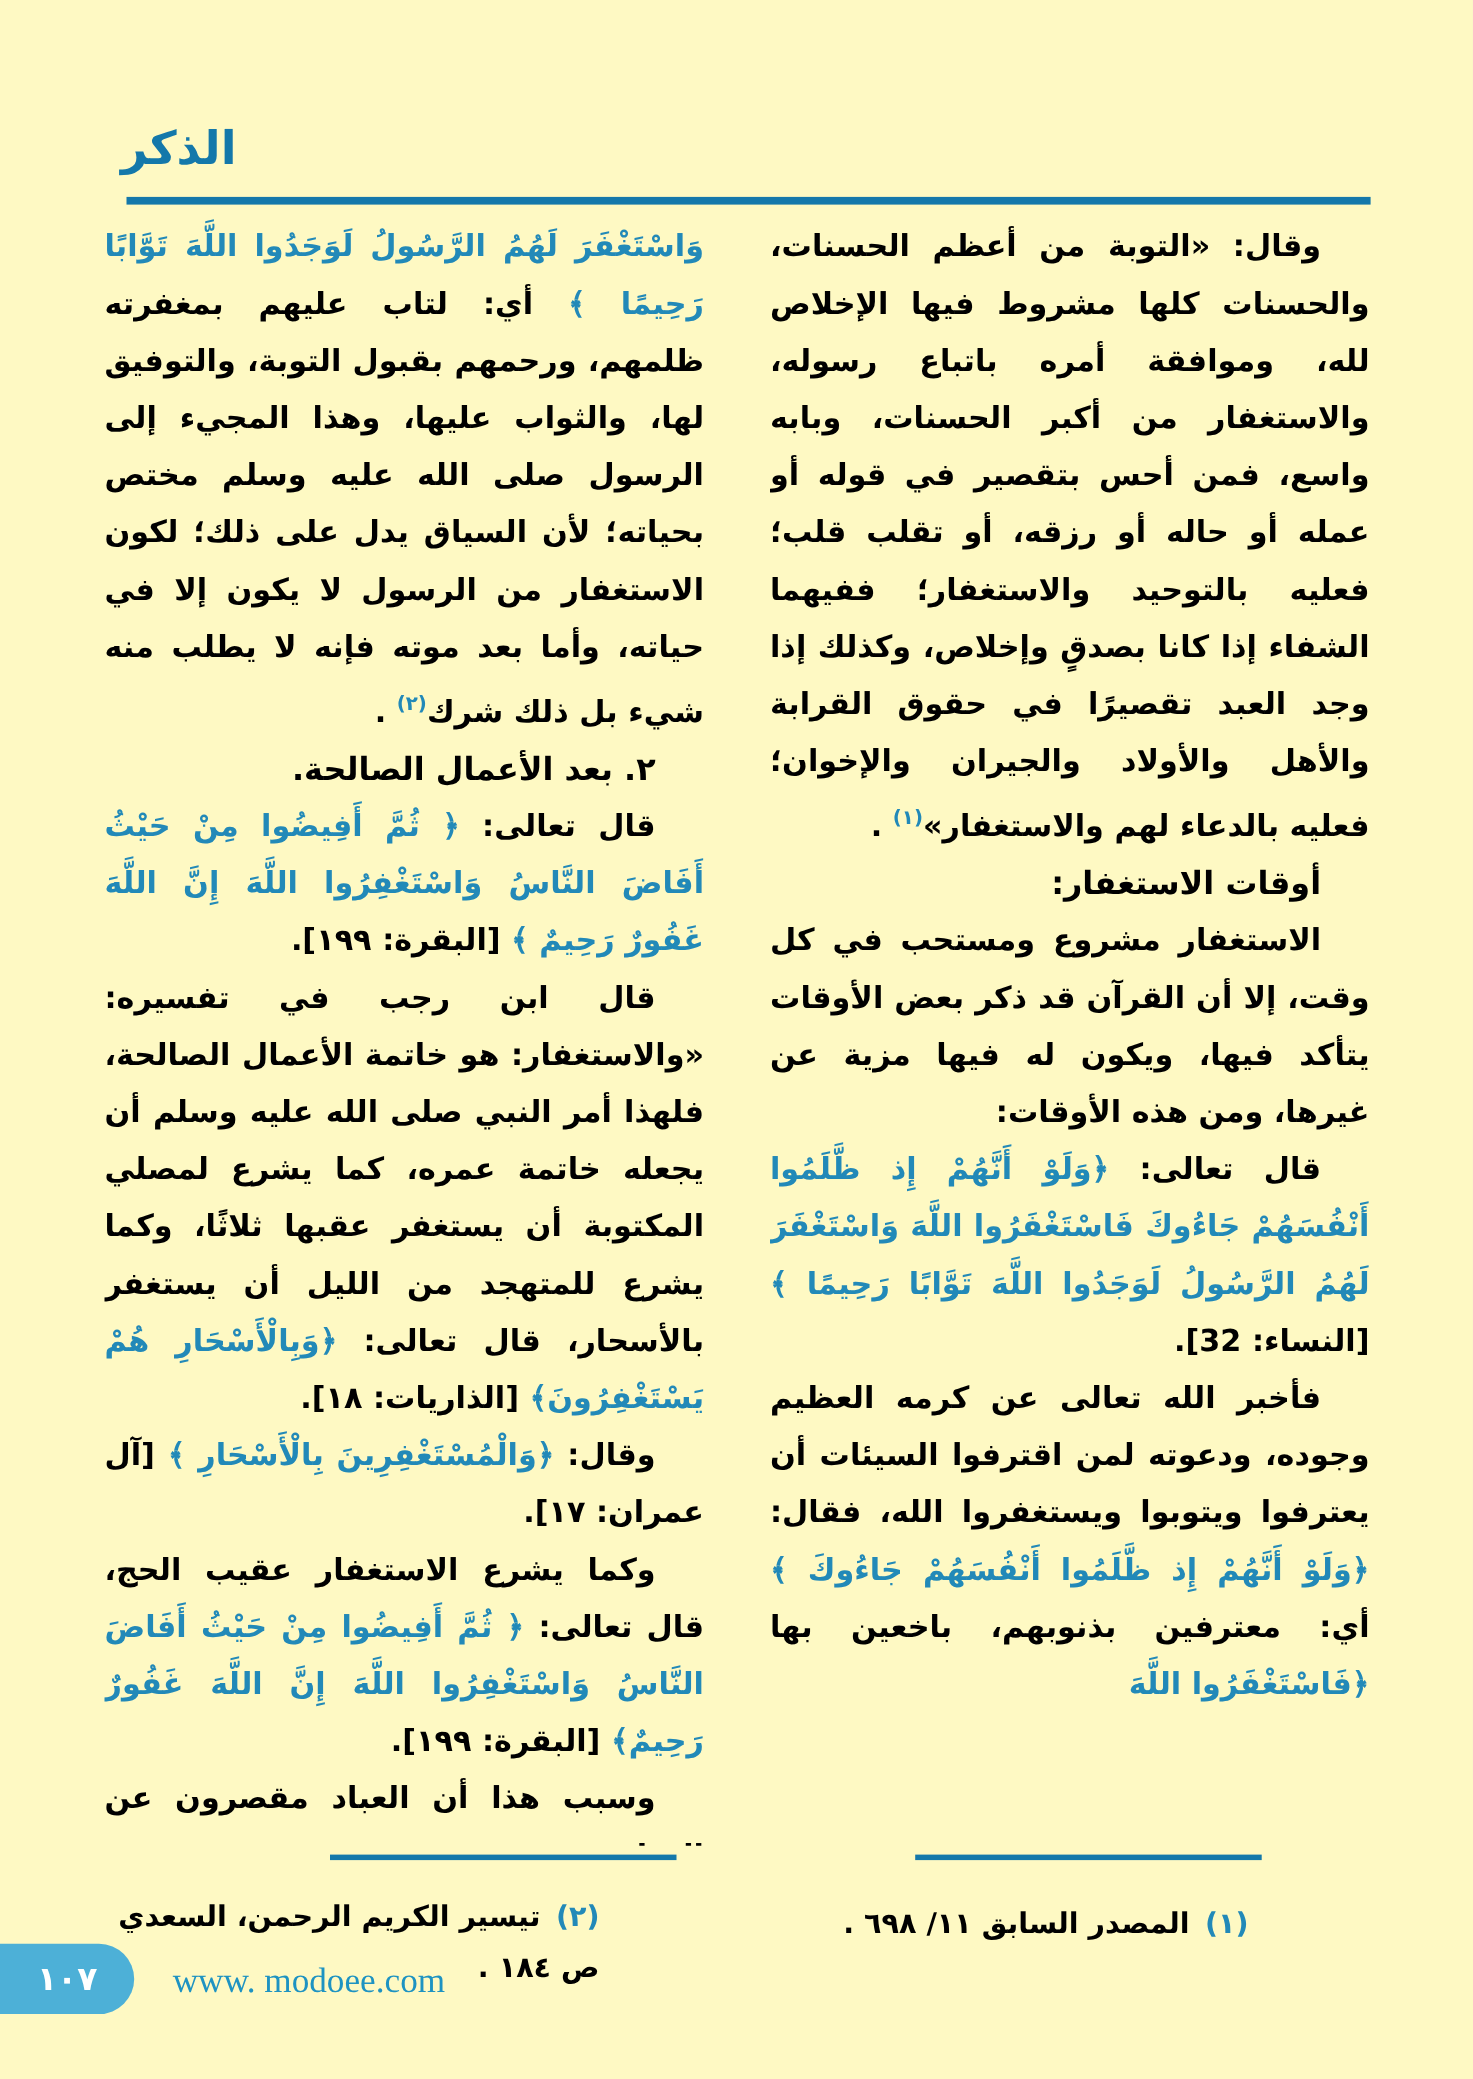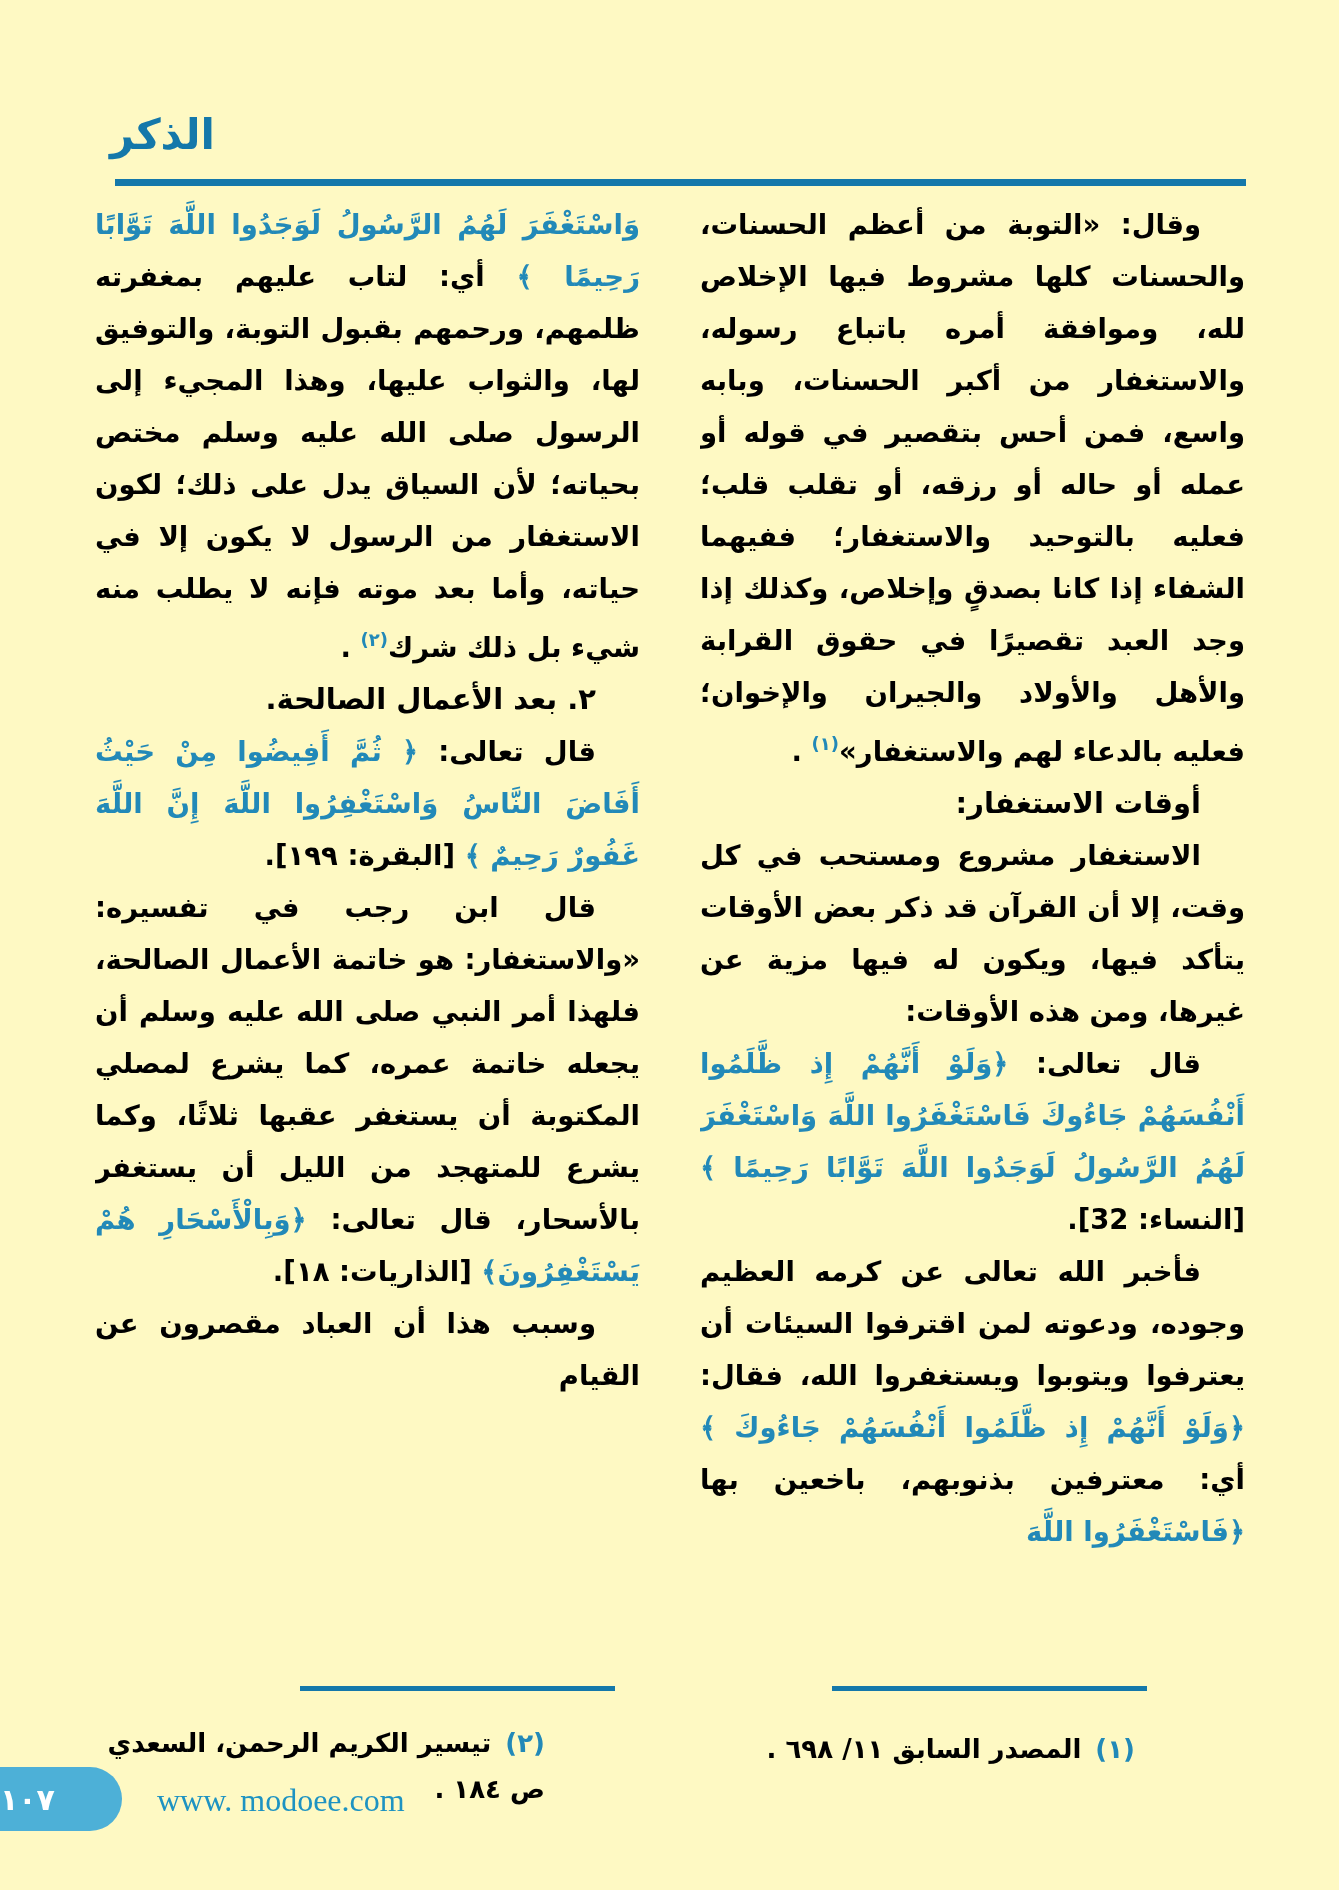--- a/index.html
+++ b/index.html
@@ -41,21 +41,21 @@
     font-size:26px; font-weight:bold; line-height:46px; color:#000;
     text-align:right;
   }
   .footnote-right { right:94px;  padding-right:110px; }
   .footnote-left  { right:724px; padding-right:70px;margin-top:20px; }
   .fn-marker { color:var(--quran); margin-left:14px; }
   .footer-tab {
     position:absolute; left:0; top:1767px; width:122px; height:64px;
     background:var(--tab); border-radius:0 32px 32px 0;
     color:#ffffff; font-size:30px; font-weight:bold;
-    display:flex; align-items:center; justify-content:flex-end;
+    display:flex; align-items:center; justify-content:center;
   }
   .website {
     position:absolute; left:157px; top:1782px; direction:ltr;
     color:var(--site); font-size:32px; font-weight:normal;
     font-family:Liberation Serif, serif;
   }
 </style>
 </head>
 <body>
 
@@ -69,20 +69,22 @@
       <p class="heading"><span class="run-n">أوقات الاستغفار:</span></p>
       <p><span class="run-n">الاستغفار مشروع ومستحب في كل وقت، إلا أن القرآن قد ذكر بعض الأوقات يتأكد فيها، ويكون له فيها مزية عن غيرها، ومن هذه الأوقات:</span></p>
       <p><span class="run-n">قال تعالى: </span><span class="run-q">﴿وَلَوْ أَنَّهُمْ إِذ ظَّلَمُوا أَنْفُسَهُمْ جَاءُوكَ فَاسْتَغْفَرُوا اللَّهَ وَاسْتَغْفَرَ لَهُمُ الرَّسُولُ لَوَجَدُوا اللَّهَ تَوَّابًا رَحِيمًا ﴾</span><span class="run-n"> [النساء: 32].</span></p>
       <p><span class="run-n">فأخبر الله تعالى عن كرمه العظيم وجوده، ودعوته لمن اقترفوا السيئات أن يعترفوا ويتوبوا ويستغفروا الله، فقال: </span><span class="run-q">﴿وَلَوْ أَنَّهُمْ إِذ ظَّلَمُوا أَنْفُسَهُمْ جَاءُوكَ ﴾</span><span class="run-n"> أي: معترفين بذنوبهم، باخعين بها </span><span class="run-q">﴿فَاسْتَغْفَرُوا اللَّهَ</span></p>
     </div>
   <div class="column column-left">
       <p class="no-indent"><span class="run-q">وَاسْتَغْفَرَ لَهُمُ الرَّسُولُ لَوَجَدُوا اللَّهَ تَوَّابًا رَحِيمًا ﴾</span><span class="run-n"> أي: لتاب عليهم بمغفرته ظلمهم، ورحمهم بقبول التوبة، والتوفيق لها، والثواب عليها، وهذا المجيء إلى الرسول صلى الله عليه وسلم مختص بحياته؛ لأن السياق يدل على ذلك؛ لكون الاستغفار من الرسول لا يكون إلا في حياته، وأما بعد موته فإنه لا يطلب منه شيء بل ذلك شرك</span><span class="run-m">(٢)</span><span class="run-n"> .</span></p>
       <p class="heading"><span class="run-n">٢. بعد الأعمال الصالحة.</span></p>
       <p><span class="run-n">قال تعالى: </span><span class="run-q">﴿ ثُمَّ أَفِيضُوا مِنْ حَيْثُ أَفَاضَ النَّاسُ وَاسْتَغْفِرُوا اللَّهَ إِنَّ اللَّهَ غَفُورٌ رَحِيمٌ ﴾</span><span class="run-n"> [البقرة: ١٩٩].</span></p>
       <p><span class="run-n">قال ابن رجب في تفسيره: «والاستغفار: هو خاتمة الأعمال الصالحة، فلهذا أمر النبي صلى الله عليه وسلم أن يجعله خاتمة عمره، كما يشرع لمصلي المكتوبة أن يستغفر عقبها ثلاثًا، وكما يشرع للمتهجد من الليل أن يستغفر بالأسحار، قال تعالى: </span><span class="run-q">﴿وَبِالْأَسْحَارِ هُمْ يَسْتَغْفِرُونَ﴾</span><span class="run-n"> [الذاريات: ١٨].</span></p>
+      <p><span class="run-n">وقال: </span><span class="run-q">﴿وَالْمُسْتَغْفِرِينَ بِالْأَسْحَارِ ﴾</span><span class="run-n"> [آل عمران: ١٧].</span></p>
+      <p><span class="run-n">وكما يشرع الاستغفار عقيب الحج، قال تعالى: </span><span class="run-q">﴿ ثُمَّ أَفِيضُوا مِنْ حَيْثُ أَفَاضَ النَّاسُ وَاسْتَغْفِرُوا اللَّهَ إِنَّ اللَّهَ غَفُورٌ رَحِيمٌ﴾</span><span class="run-n"> [البقرة: ١٩٩].</span></p>
       <p><span class="run-n">وسبب هذا أن العباد مقصرون عن القيام</span></p>
     </div>
 
   <div class="fn-sep fn-sep-right"></div>
   <div class="fn-sep fn-sep-left"></div>
 
   <p class="footnote footnote-right"><span class="fn-marker">(١)</span><span class="fn-text">المصدر السابق ١١/ ٦٩٨ .</span></p>
 
   <p class="footnote footnote-left"><span class="fn-marker">(٢)</span><span class="fn-text">تيسير الكريم الرحمن، السعدي ص ١٨٤ .</span></p>
 

